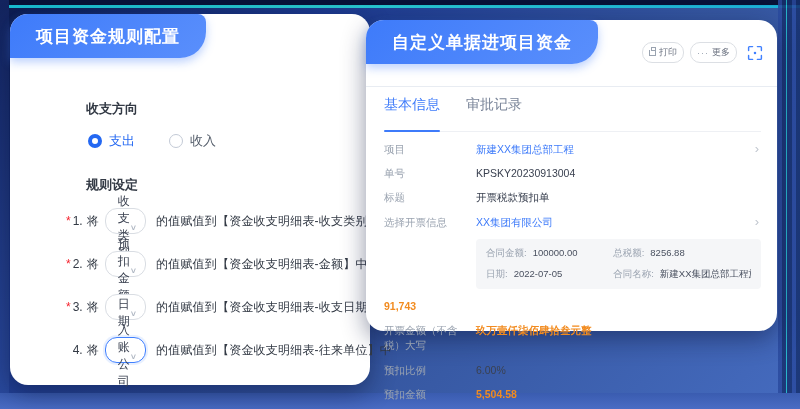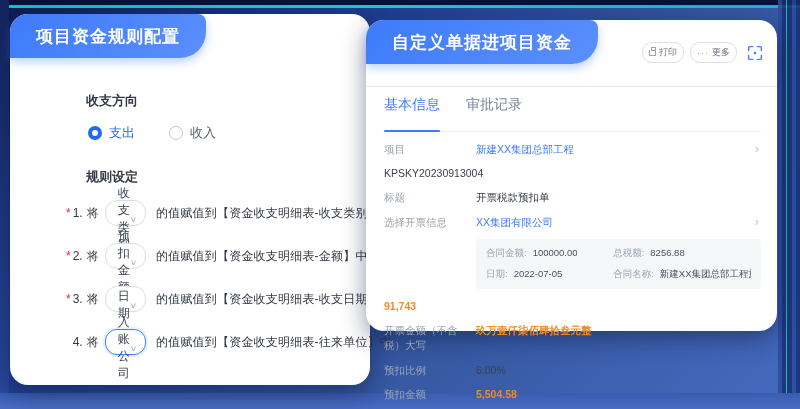--- a/index.html
+++ b/index.html
@@ -26,21 +26,21 @@
   .card-right { left:366px; top:20px; width:411px; height:311px; }
 
   .badge { position:absolute; left:0; top:0; color:#fff; font-weight:bold;
     font-size:17px; letter-spacing:1px; display:flex; align-items:center;
     background:linear-gradient(135deg,#3e7bfa,#5a8ffc);
     border-radius:18px 8px 26px 0; padding:0 26px; height:44px;
     box-shadow:0 4px 10px rgba(62,123,250,.35); }
 
   
   .lp-body { padding:70px 18px 0 56px; }
-  .section-label { font-size:13px; color:#333a45; font-weight:bold; margin:8px 0 14px 20px; }
+  .section-label { font-size:13px; color:#333a45; font-weight:bold; margin:16px 0 14px 20px; }
   .radio-row { display:flex; align-items:center; gap:34px; margin:0 0 26px 22px; }
   .radio { display:flex; align-items:center; gap:7px; font-size:13px; cursor:pointer; }
   .radio .dot { width:14px; height:14px; border-radius:50%; border:1px solid #c3cad6; background:#fff; position:relative; }
   .radio.selected .dot { border:4px solid #2468f2; background:#fff; }
   .radio.selected .lbl { color:#2468f2; }
   .radio .lbl { color:#555e6b; }
 
   .rule-row { display:flex; align-items:center; margin-bottom:17px; font-size:12px; color:#333a45; }
   .rule-num { width:40px; text-align:right; white-space:nowrap; }
   .star { color:#f5222d; margin-right:2px; font-size:12px; }
@@ -179,20 +179,21 @@
       <div class="tab">审批记录</div>
     </div>
 
     <div class="frow">
       <span class="flabel">项目</span>
       <span class="fvalue link">新建XX集团总部工程</span>
       <span class="chevron">›</span>
     </div>
 
     <div class="frow">
+      <span class="flabel">单号</span>
       <span class="fvalue">KPSKY20230913004</span>
     </div>
 
     <div class="frow">
       <span class="flabel">标题</span>
       <span class="fvalue">开票税款预扣单</span>
     </div>
 
     <div class="frow">
       <span class="flabel">选择开票信息</span>

